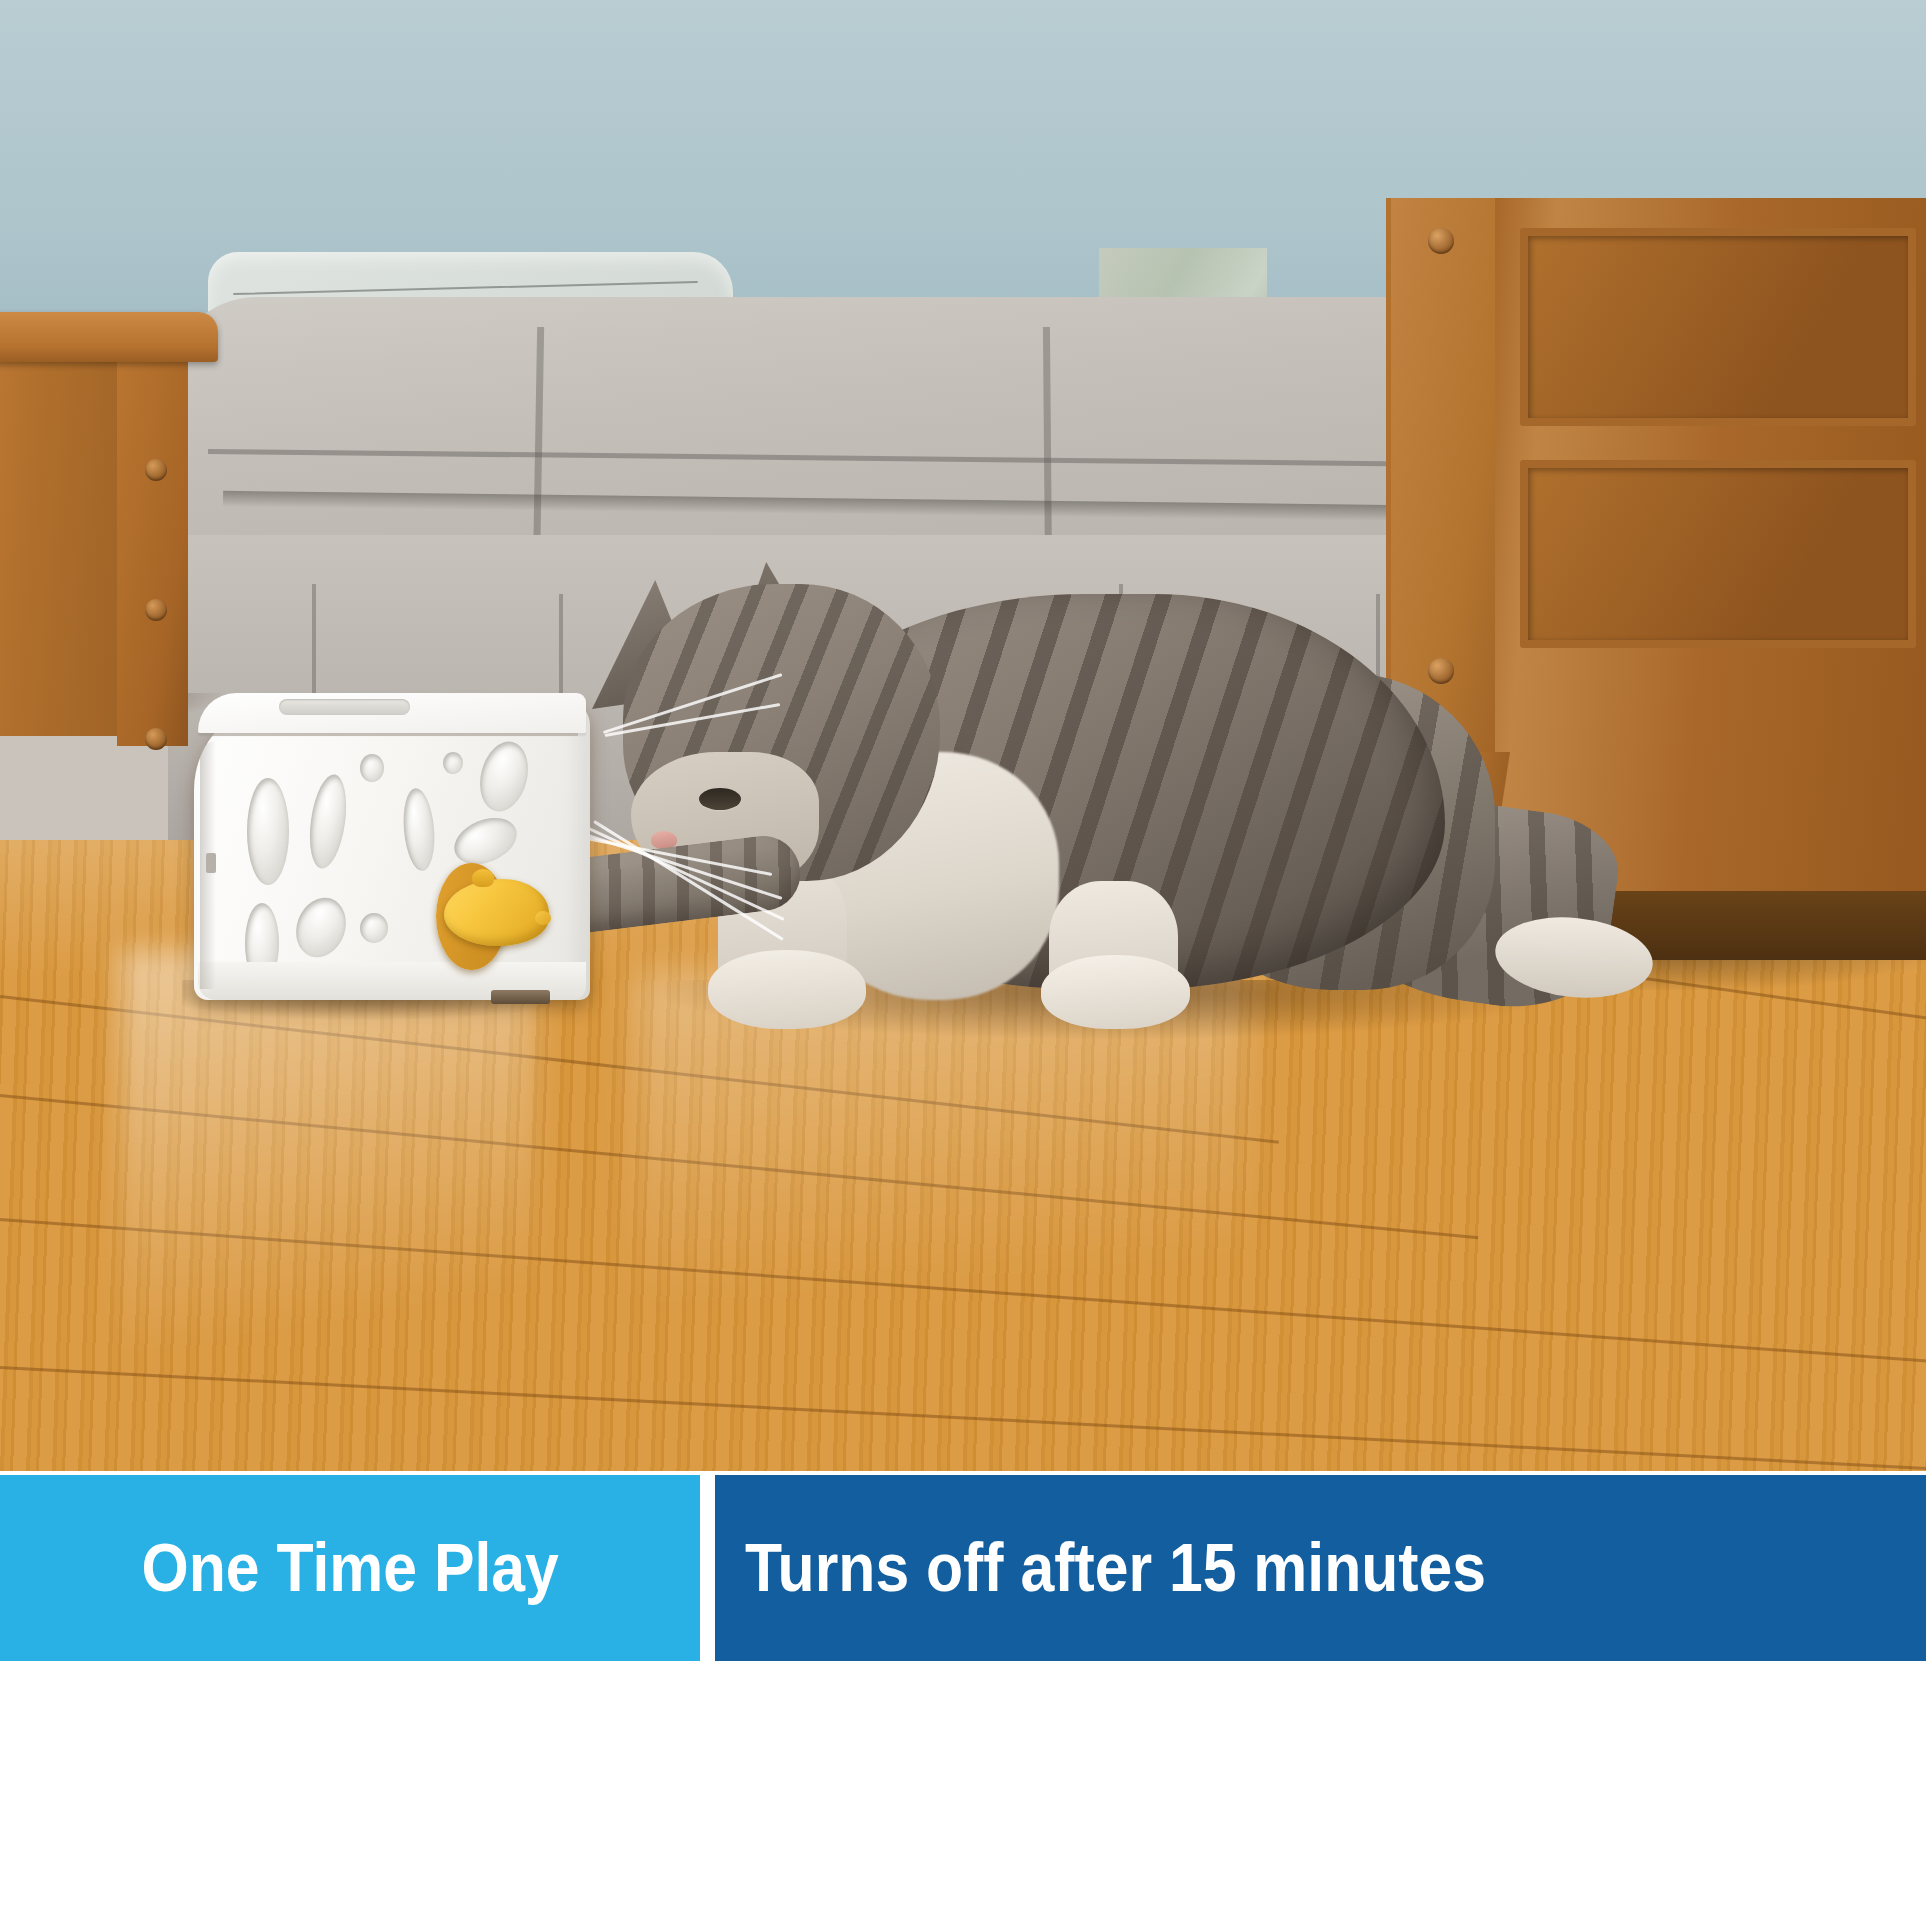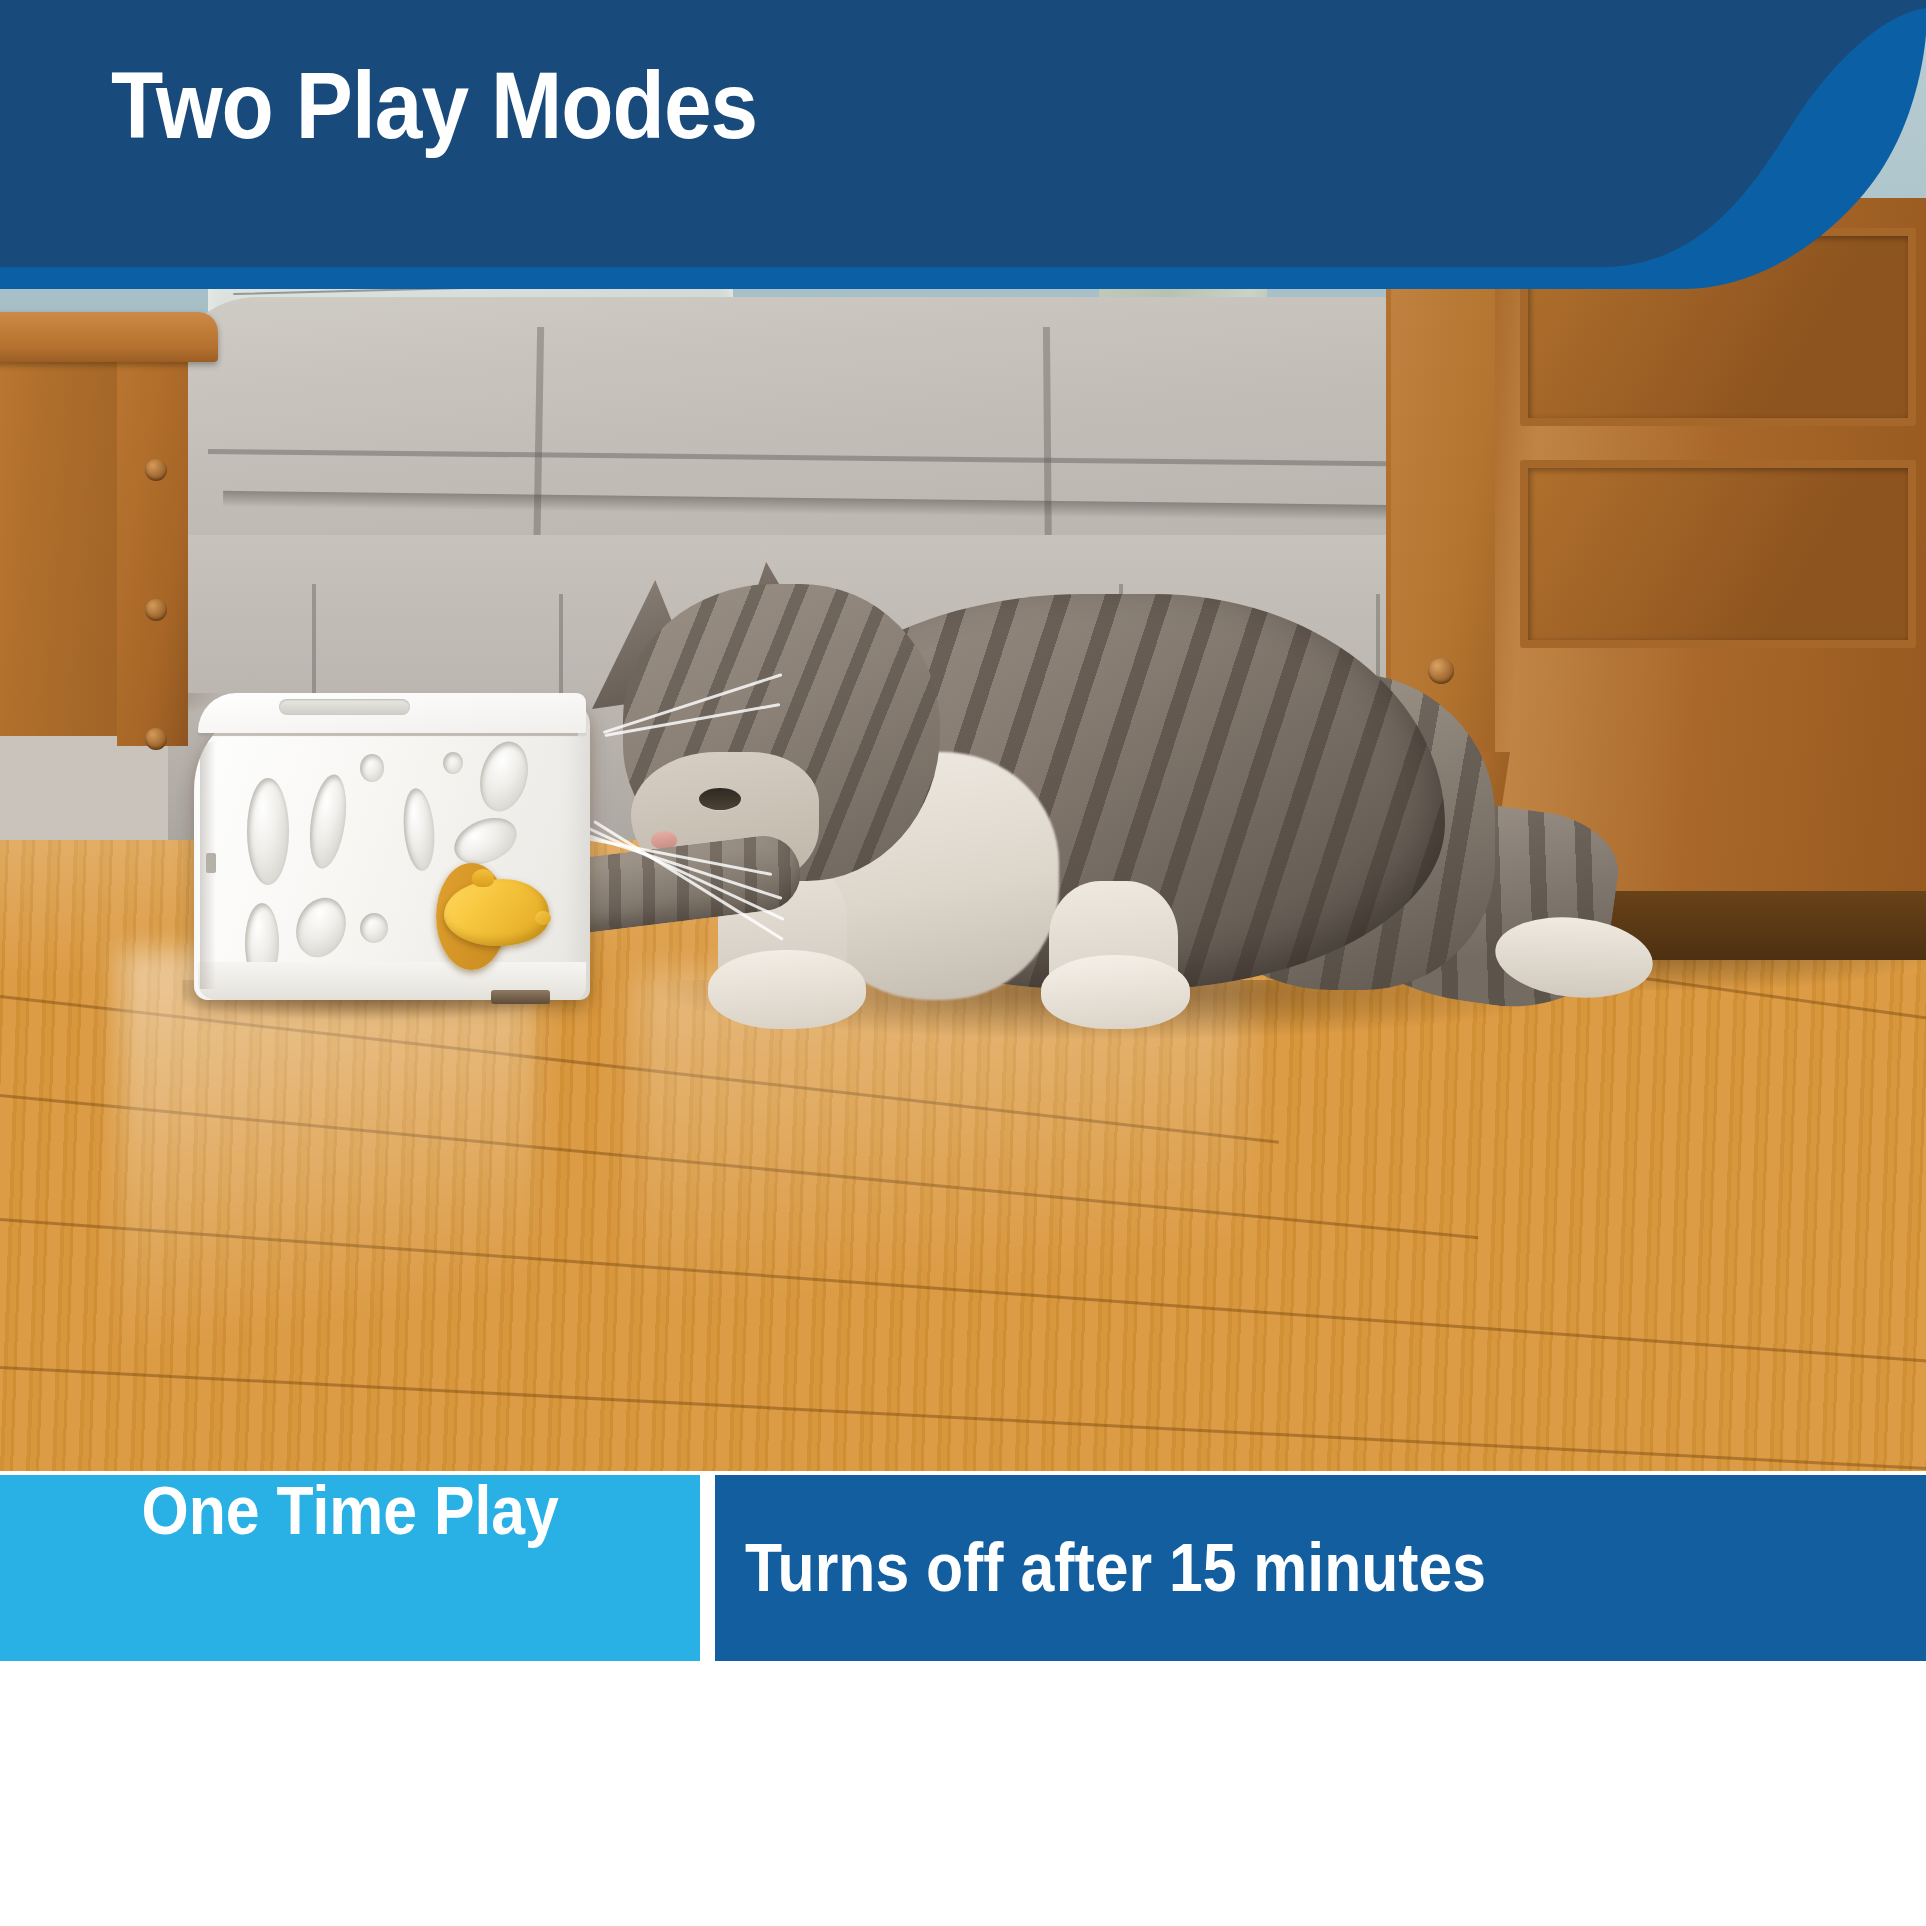--- a/index.html
+++ b/index.html
@@ -416,21 +416,21 @@
     position:absolute; left:0; top:1473px; width:1927px; height:453px;
     background:#ffffff;
   }
   .trow { position:absolute; left:0; width:1927px; display:block; }
   .trow.r1 { top:2px; height:186px; }
   .trow.r2 { top:202px; height:251px; }
 
   .cell-label {
     position:absolute; left:0; top:0; width:700px; height:100%;
     background:#29b0e5;
-    display:flex; justify-content:center;
+    display:flex; align-items:center; justify-content:center;
     padding:0 22px;
   }
   .cell-value {
     position:absolute; left:715px; top:0; width:1348px; height:100%;
     background:#135e9e;
     display:flex; align-items:center;
     padding:0 30px;
   }
   .cell-label span, .cell-value span {
     color:#ffffff;
@@ -554,29 +554,20 @@
       <div class="toy-btn"></div>
       <div class="mouse-wrap">
         <div class="mouse-disc"></div>
         <div class="mouse-body"></div>
         <div class="mouse-ear"></div>
         <div class="mouse-nose"></div>
       </div>
     </div>
   </div>
 
-  <div class="header-wrap">
-    <svg class="header-outer" viewBox="0 0 1946 292" preserveAspectRatio="none">
-
-      <path d="M0,0 L1946,0 L1946,18 C1946,18 1946,120 1882,196 C1838,248 1772,292 1700,292 L0,292 Z" fill="#0B5FA5"></path>
-
-      <path d="M0,0 L1946,0 L1946,8 C1905,12 1852,60 1812,122 C1772,186 1720,270 1616,270 L0,270 Z" fill="#184B7C"></path>
-    </svg>
-    <div class="header-title">Two Play Modes</div>
-  </div>
 
   <div class="table">
 
     <div class="trow r1">
       <div class="cell-label">
         <span>One Time Play</span>
       </div>
       <div class="cell-value">
         <span>Turns off after 15 minutes</span>
       </div>

